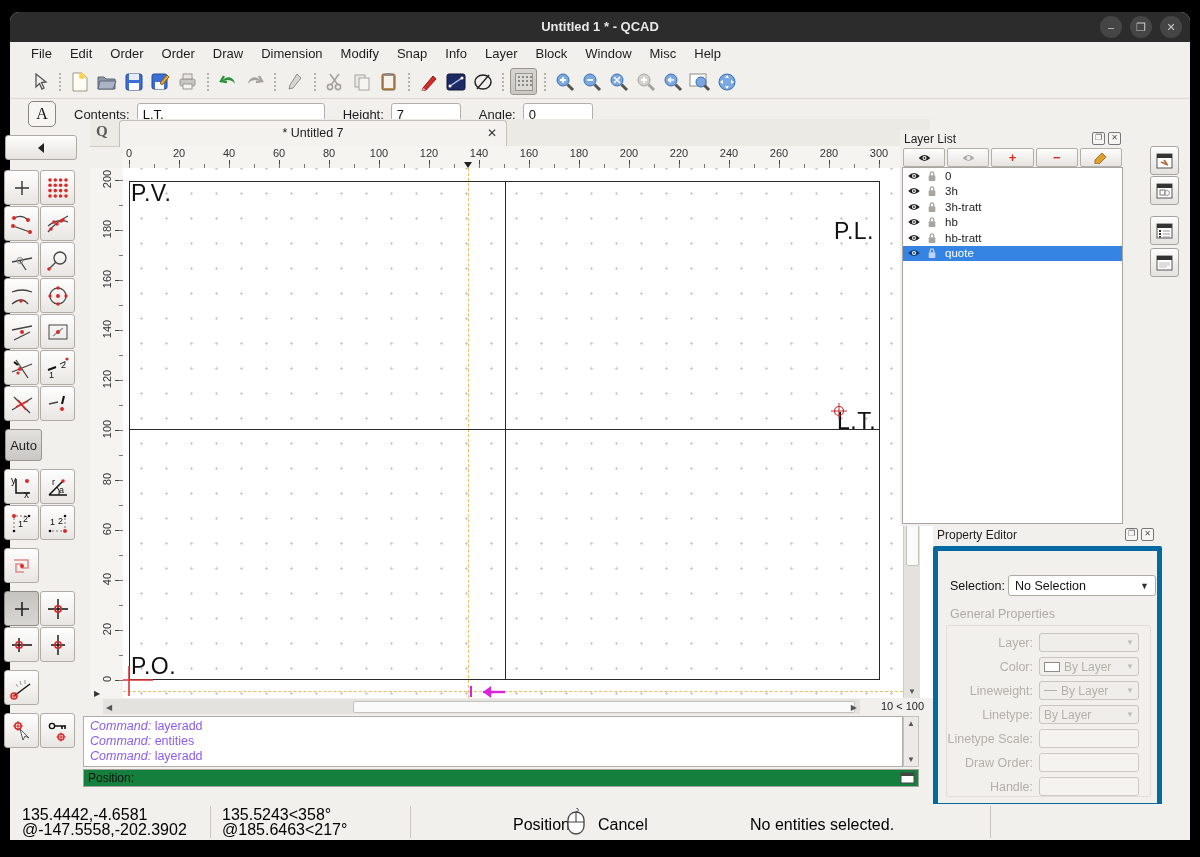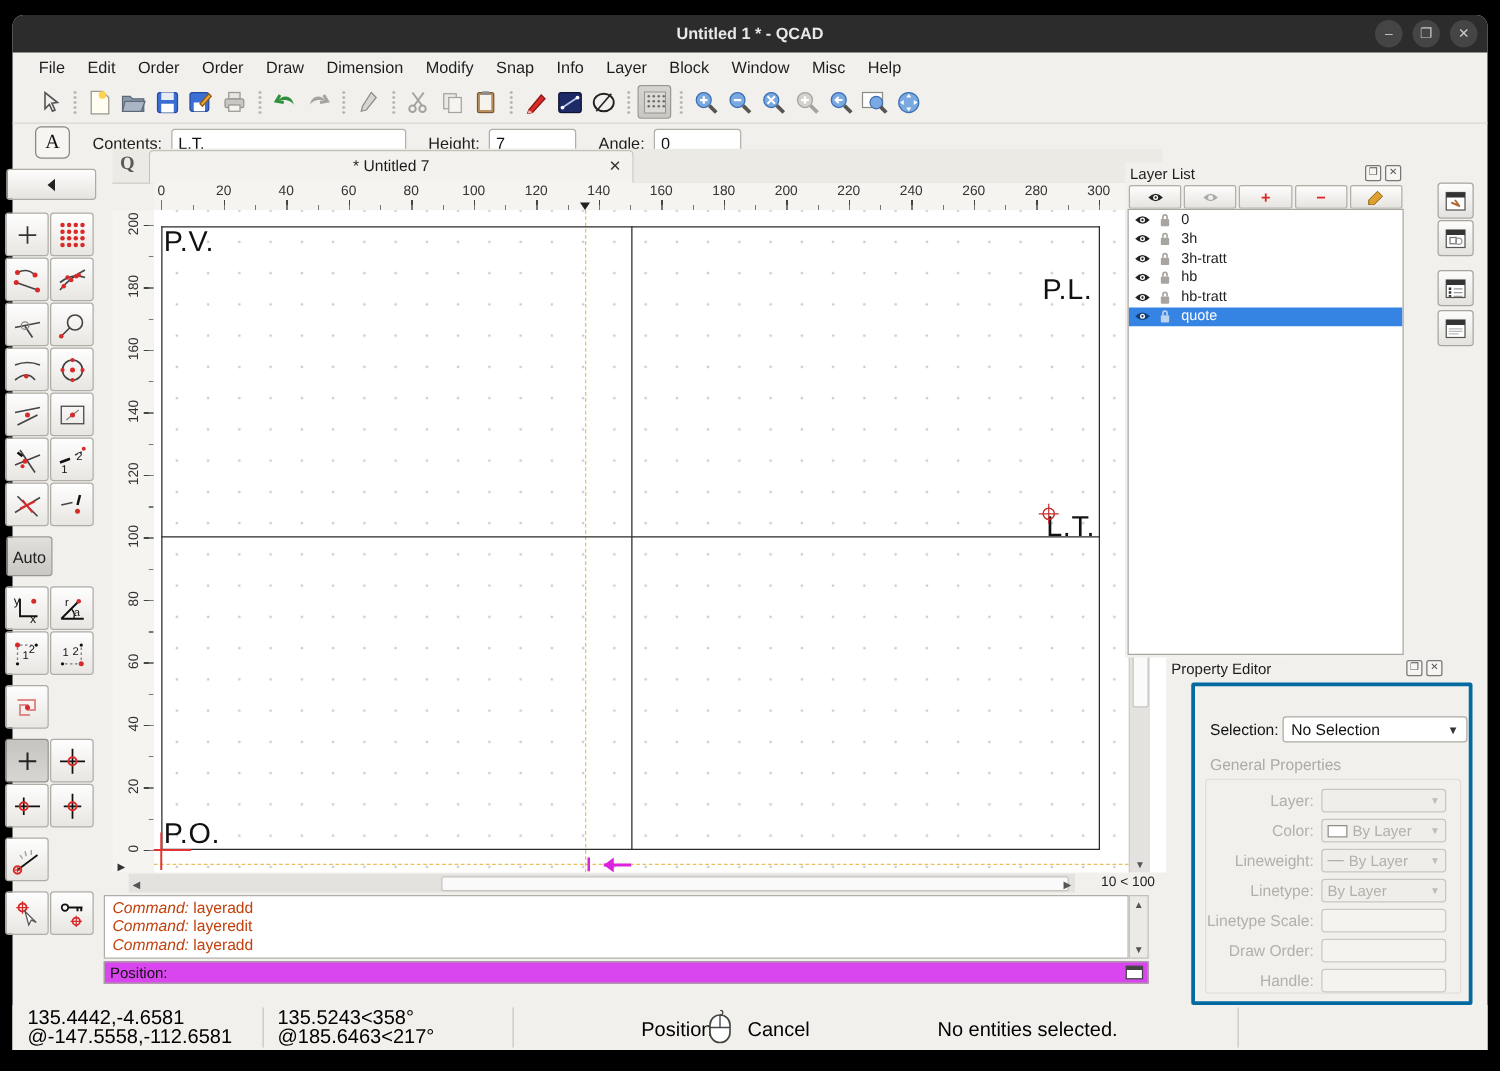--- a/index.html
+++ b/index.html
@@ -50,24 +50,24 @@
   .cline-v{position:absolute;border-left:1px dashed #eabf5e;width:0;}
   .cline-h{position:absolute;border-top:1px dashed #eabf5e;height:0;}
   
   .sb{position:absolute;background:#e4e2de;}
   .sbthumb{position:absolute;background:#fbfafa;border:1px solid #c6c3be;border-radius:2px;}
   .sbarrow{position:absolute;font-size:8px;color:#555;text-align:center;}
   #gridinfo{position:absolute;left:868px;top:700px;width:56px;text-align:right;font-size:11px;color:#222;}
   #cornerarrow{position:absolute;left:94px;top:689px;font-size:8px;color:#333;}
   
   #cmdhist{position:absolute;left:83px;top:716px;width:820px;height:51px;background:#fff;border:1px solid #b1aea9;box-sizing:border-box;padding:2px 6px;}
-  .cmdline{font-size:12.5px;line-height:15px;color:#c2410c;}
+  .cmdline{font-size:12.5px;line-height:15px;color:#8b5cf6;}
   .cmdprefix{font-style:italic;}
   #cmdscroll{position:absolute;left:903px;top:716px;width:16px;height:51px;background:#eceae6;border:1px solid #c4c1bb;box-sizing:border-box;}
-  #posrow{position:absolute;left:83px;top:769px;width:836px;height:18px;background:#d946ef;border:1px solid #a6a39e;box-sizing:border-box;display:flex;align-items:center;}
+  #posrow{position:absolute;left:83px;top:769px;width:836px;height:18px;background:#15803d;border:1px solid #a6a39e;box-sizing:border-box;display:flex;align-items:center;}
   #poslabel{font-size:12px;color:#111;padding-left:4px;}
   #posinput{flex:1;border:none;outline:none;height:14px;font-size:12px;background:transparent;}
   
   .panel{position:absolute;background:#f1f0ec;}
   .ptitle{height:17px;display:flex;align-items:center;font-size:12px;color:#1d1d1d;padding:0 4px;}
   .ptitle .flex1{flex:1;}
   .picon{width:11px;height:11px;border:1px solid #777;border-radius:2px;margin-left:3px;font-size:8px;line-height:10px;text-align:center;color:#555;background:#f6f5f2;}
   .lltbtn{flex:1;height:17px;background:linear-gradient(#fdfdfc,#e6e4e0);border:1px solid #b2afa9;border-radius:2px;margin:0 1px;display:flex;align-items:center;justify-content:center;font-size:13px;}
   #layerlist{position:absolute;left:2px;top:37px;width:219px;height:355px;background:#fff;border:1px solid #a9a6a1;overflow:hidden;}
   .lrow{height:15.5px;display:flex;align-items:center;padding-left:4px;font-size:11.5px;color:#222;}
@@ -638,21 +638,21 @@
 <div id="cornerarrow">▶</div>
 <div class="sb" style="left:103px;top:699px;width:757px;height:15px;">
   <div class="sbarrow" style="left:3px;top:4px;">◀</div>
   <div class="sbthumb" style="left:250px;top:2px;width:500px;height:10px;"></div>
   <div class="sbarrow" style="right:3px;top:4px;">▶</div>
 </div>
 <div id="gridinfo">10 &lt; 100</div>
 
 <div id="cmdhist">
   <div class="cmdline"><span class="cmdprefix">Command:</span> <span>layeradd</span></div>
-  <div class="cmdline"><span class="cmdprefix">Command:</span> <span>layeredit</span></div>
+  <div class="cmdline"><span class="cmdprefix">Command:</span> <span>entities</span></div>
   <div class="cmdline"><span class="cmdprefix">Command:</span> <span>layeradd</span></div>
 </div>
 <div id="cmdscroll">
   <div class="sbarrow" style="left:0;top:2px;width:14px;">▲</div>
   <div class="sbarrow" style="left:0;bottom:2px;width:14px;">▼</div>
 </div>
 <div id="posrow">
   <span id="poslabel">Position:</span>
   <input id="posinput" style="">
   <svg width="15" height="12" viewBox="0 0 15 12" style="margin-right:3px;">
@@ -790,21 +790,21 @@
   </div>
 </div>
 
 <div class="panel" style="left:933px;top:526px;width:225px;height:276px;">
   <div class="ptitle">
     <span>Property Editor</span>
     <span class="flex1"></span>
     <span class="picon">❐</span>
     <span class="picon">✕</span>
   </div>
-  <div style="position:absolute;left:20px;top:20px;width:219px;height:252px;border:3px solid #0369a1;border-radius:2px;">
+  <div style="position:absolute;left:0;top:20px;width:219px;height:252px;border:5px solid #0369a1;border-radius:2px;">
     <span style="position:absolute;left:12px;top:28px;font-size:12.5px;color:#111;">Selection:</span>
     <div id="selcombo">
       <span>No Selection</span>
       <span class="caret">▼</span>
     </div>
     <span style="position:absolute;left:12px;top:56px;font-size:12.5px;color:#aeaba5;">General Properties</span>
     <div style="position:absolute;left:8px;top:74px;width:203px;height:170px;border:1px solid #e2dfda;border-radius:3px;"></div>
 
     <span class="pelabel" style="left:20px;top:85px;width:75px;">Layer:</span>
     <div class="pecombo" style="left:101px;top:82px;width:100px;">
@@ -877,21 +877,21 @@
       <rect x="1" y="1" width="15" height="4" fill="#333"></rect>
       <g stroke="#bbb">
         <path d="M3 8 H14 M3 10 H14 M3 12 H11"></path>
       </g>
     </svg>
   </div>
 
 <div id="win2" style="position:absolute;left:10px;top:804px;width:1180px;height:36px;background:#f1f0ec;">
   <div class="scoord" style="left:12px;top:3px;">
     <div>135.4442,-4.6581</div>
-    <div>@-147.5558,-112.6581</div>
+    <div>@-147.5558,-202.3902</div>
   </div>
   <div class="ssep" style="left:200px;"></div>
   <div class="scoord" style="left:212px;top:3px;">
     <div>135.5243&lt;358°</div>
     <div>@185.6463&lt;217°</div>
   </div>
   <div class="ssep" style="left:400px;"></div>
   <span style="position:absolute;left:503px;top:12px;">Position</span>
   <svg style="position:absolute;left:556px;top:4px;" width="20" height="28" viewBox="0 0 20 28">
       <rect x="2" y="4" width="16" height="22" rx="8" fill="#fff" stroke="#444" stroke-width="1.3"></rect>

